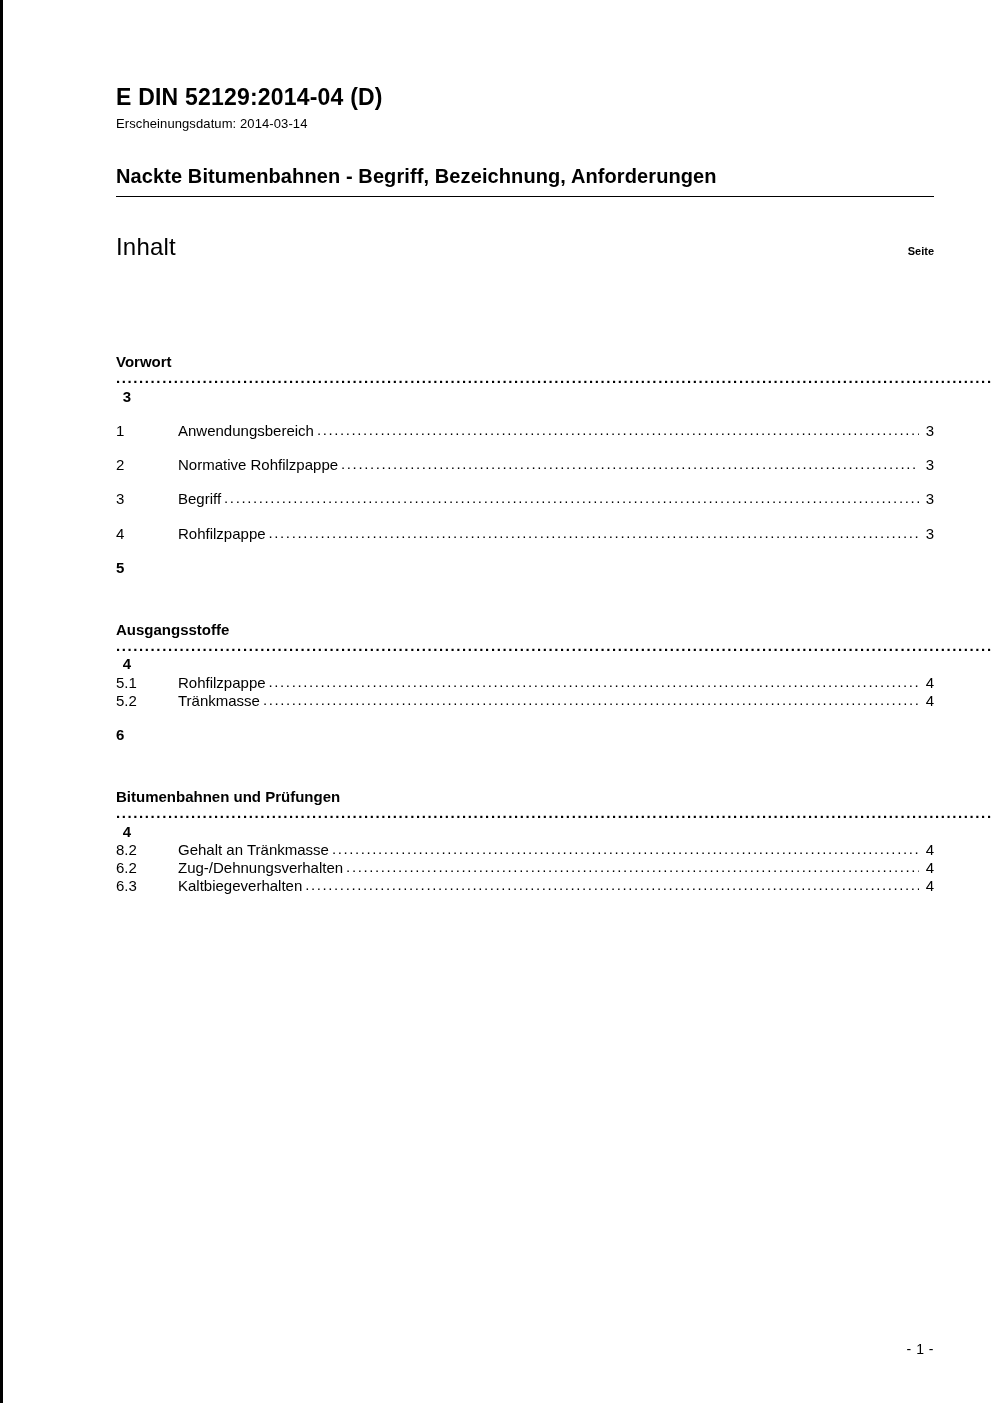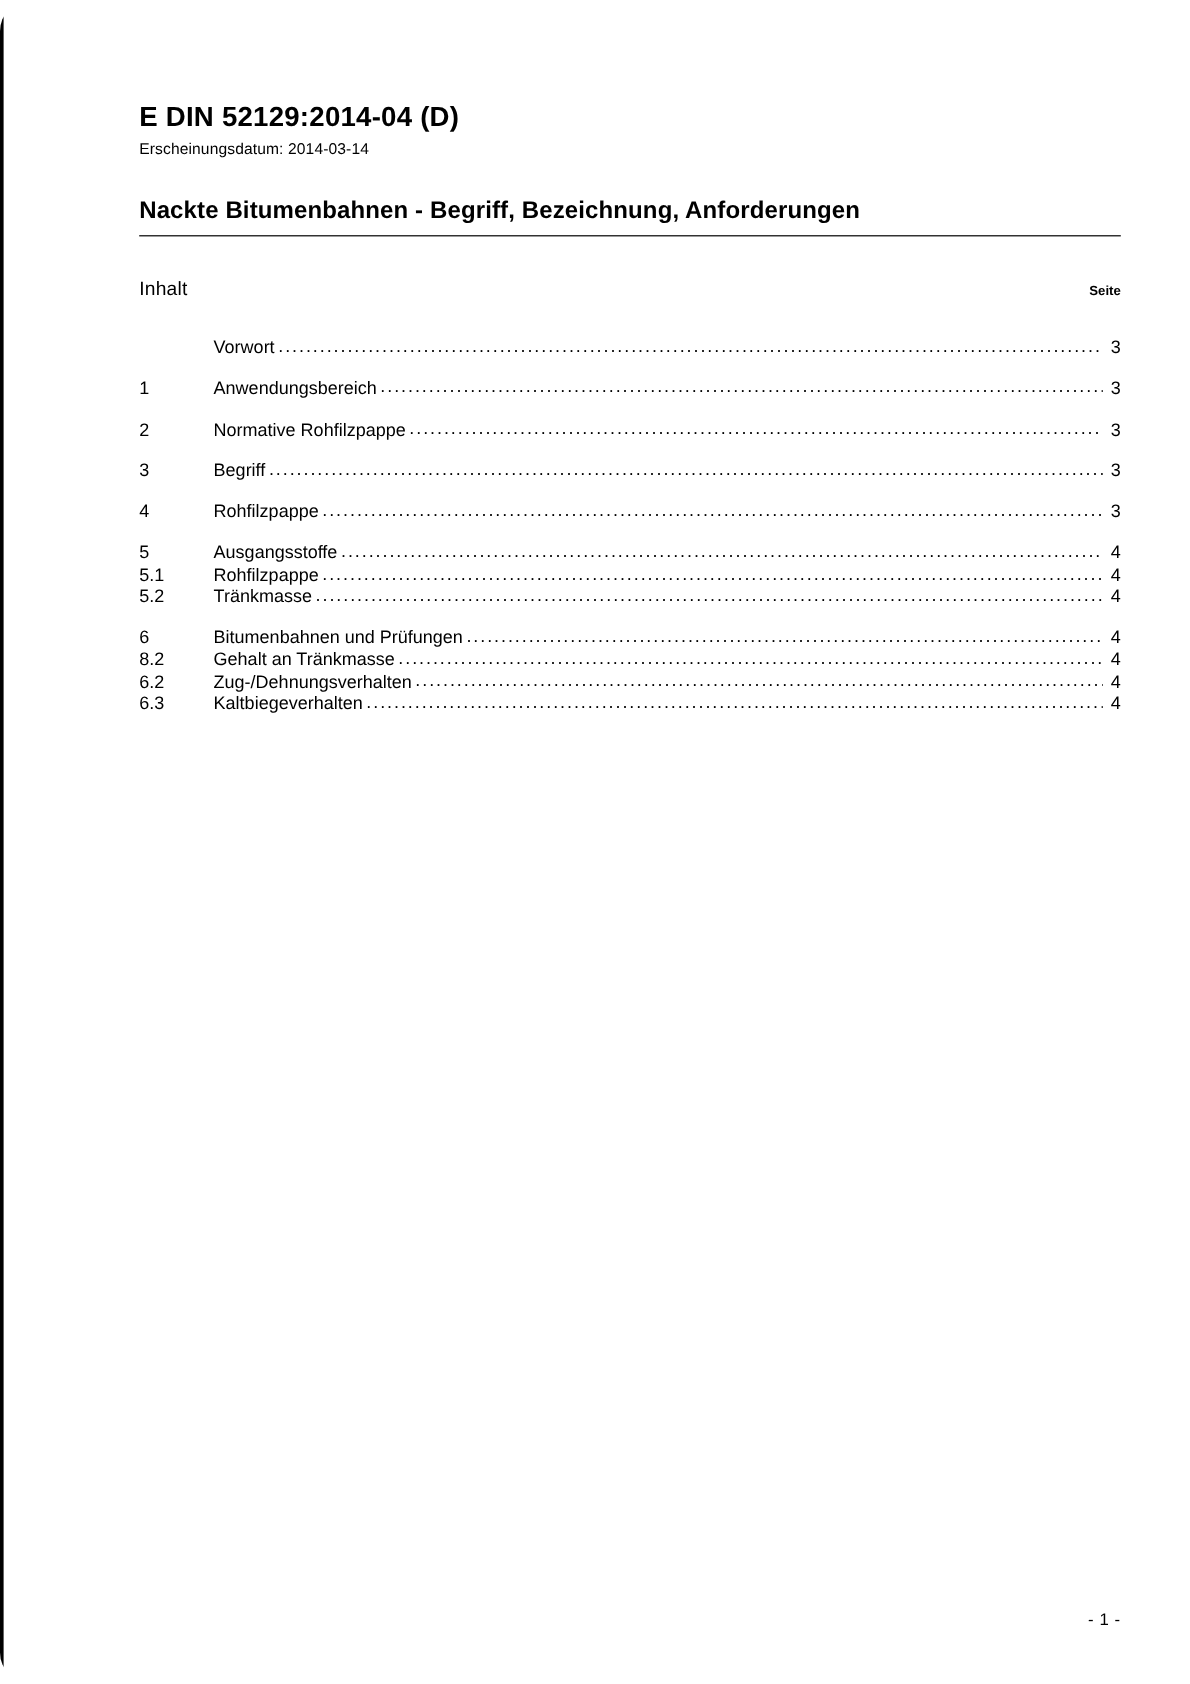--- a/index.html
+++ b/index.html
@@ -12,21 +12,20 @@
     color: #000000;
   }
   .page {
     position: relative;
     width: 992px;
     height: 1403px;
     margin: 0 auto;
     background: #ffffff;
     overflow: hidden;
     box-sizing: border-box;
-    border-radius: 26px;
   }
   .page-border-left {
     position: absolute;
     left: 0;
     top: 0;
     width: 3px;
     height: 1403px;
     background: #000000;
   }
   .content {
@@ -61,41 +60,42 @@
     margin: 8px 0 0 0;
     width: 100%;
   }
   .toc-head {
     display: flex;
     align-items: baseline;
     justify-content: space-between;
     margin-top: 36px;
   }
   .toc-head h2 {
-    font-size: 16px;
+    font-size: 24px;
     font-weight: normal;
     margin: 0;
     letter-spacing: 0.2px;
   }
   .toc-head .seite {
     font-size: 11px;
     font-weight: bold;
   }
   .toc {
     margin-top: 30px;
   }
   .toc-row {
     display: flex;
     align-items: baseline;
     font-size: 15px;
     line-height: 1.15;
     white-space: nowrap;
   }
   .toc-row.bold {
-    font-weight: normal;
+    font-weight: bold;
+    flex-direction: column;
   }
   .toc-row .num {
     width: 62px;
     flex: 0 0 62px;
   }
   .toc-row .label {
     flex: 0 0 auto;
     padding-right: 3px;
   }
   .toc-row .leader {

